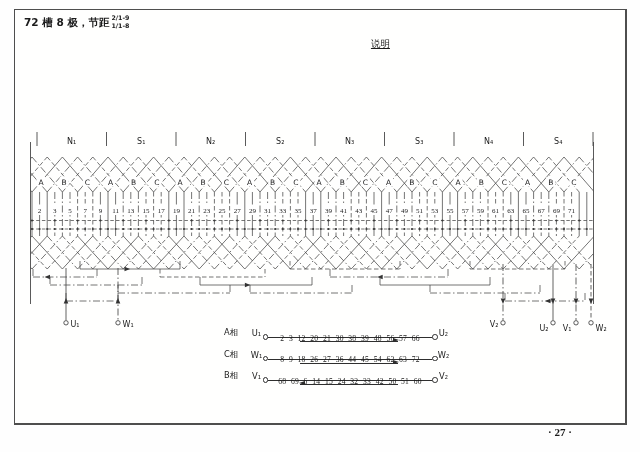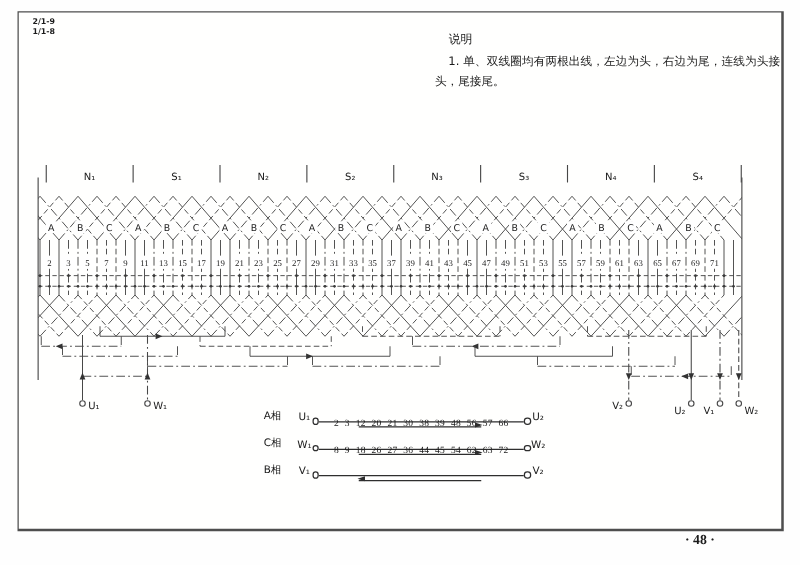--- a/index.html
+++ b/index.html
@@ -17,25 +17,25 @@
   
   .title{
     position:absolute;left:9px;top:6px;font-size:10.5px;font-weight:bold;
     display:flex;align-items:flex-start;white-space:nowrap;
   }
   .pitch{display:inline-flex;flex-direction:column;margin-left:2px;font-size:6.3px;
     line-height:1.3;font-weight:bold;transform:translateY(-2px);}
   
   .notes{position:absolute;left:331px;top:12px;width:280px;font-size:9.3px;line-height:1.72;}
   .notes-heading{margin:0 0 0 7px;font-weight:normal;font-size:9.5px;}
-  .notes p{margin:2px;text-indent:1.15em;text-align:justify;}
+  .notes p{margin:14px;text-indent:1.15em;text-align:justify;text-decoration:underline;}
   
   #wsvg{position:absolute;left:0;top:0;}
   
-  .circuit{position:absolute;left:196px;top:315px;}
+  .circuit{position:absolute;left:209px;top:315px;}
   .c-row{display:flex;align-items:flex-end;height:13px;margin-bottom:8.5px;position:relative;}
   .c-phase{font-size:8.3px;width:25px;white-space:nowrap;}
   .c-term{font-size:8.3px;width:15px;text-align:center;white-space:nowrap;}
   .c-wire{
     position:relative;width:164px;height:13px;margin:0 4px;
     border-bottom:1px solid #2e2e2e;text-align:center;
   }
   .c-wire::before,.c-wire::after{
     content:"";position:absolute;width:3.6px;height:3.6px;border:0.9px solid #2e2e2e;
     border-radius:50%;background:#fff;bottom:-2.6px;
@@ -62,49 +62,49 @@
     font-family:"Liberation Serif","DejaVu Serif",serif;white-space:nowrap;
   }
 </style>
 </head>
 <body>
 
 <div class="page">
   <div class="sheet">
 
     <div class="title">
+      <span>72 槽 8 极，节距</span>
       <span class="pitch">
         <span>2/1-9</span>
         <span>1/1-8</span>
       </span>
     </div>
 
     <div class="notes">
       <p class="notes-heading">说明</p>
-      <p>1. 单、双线圈均有两根出线，左边为头，右边为尾，连线为头接头，尾接尾。</p>
     </div>
 
     <div class="circuit">
       <div id="circuit-rows">
           <div class="c-row">
             <span class="c-phase">A相</span>
             <span class="c-term">U₁</span>
             <span class="c-wire"><span class="c-nums">2 3 12 20 21 30 38 39 48 56 57 66</span><span class="c-arrow right"></span></span>
             <span class="c-term">U₂</span>
           </div>
           <div class="c-row">
             <span class="c-phase">C相</span>
             <span class="c-term">W₁</span>
             <span class="c-wire"><span class="c-nums">8 9 18 26 27 36 44 45 54 62 63 72</span><span class="c-arrow right"></span></span>
             <span class="c-term">W₂</span>
           </div>
           <div class="c-row">
             <span class="c-phase">B相</span>
             <span class="c-term">V₁</span>
-            <span class="c-wire"><span class="c-arrow left"></span></span>
+            <span class="c-wire"><span class="c-nums">68 69 6 14 15 24 32 33 42 50 51 60</span><span class="c-arrow left"></span></span>
             <span class="c-term">V₂</span>
           </div>
         </div>
     </div>
   </div>
 
   <svg id="wsvg" width="640" height="452" viewBox="0 0 640 452">
       <defs>
         <clipPath id="wclip">
           <rect x="30.5" y="128" width="563" height="180"></rect>
@@ -670,14 +670,14 @@
         <polygon points="573.7,298.5 578.3,298.5 576,304" fill="#333"></polygon>
         <circle cx="576" cy="322.8" r="2.2" fill="#fff" stroke="#474747" stroke-width="0.9"></circle>
         <text x="571.5" y="331" fill="#1b1b1b" font-size="8" text-anchor="end" font-family="&quot;DejaVu Sans&quot;,sans-serif" font-weight="normal">V₁</text>
         <line x1="591" y1="264" x2="591" y2="320" stroke="#474747" stroke-width="0.85" stroke-dasharray="4.5,2.5"></line>
         <polygon points="588.7,298.5 593.3,298.5 591,304" fill="#333"></polygon>
         <circle cx="591" cy="322.8" r="2.2" fill="#fff" stroke="#474747" stroke-width="0.9"></circle>
         <text x="595.5" y="331" fill="#1b1b1b" font-size="8" text-anchor="start" font-family="&quot;DejaVu Sans&quot;,sans-serif" font-weight="normal">W₂</text>
       </g>
     </svg>
 
-  <div class="pageno">· 48 ·</div>
+  <div class="pageno">· 27 ·</div>
 </div>
 
 </body></html>

